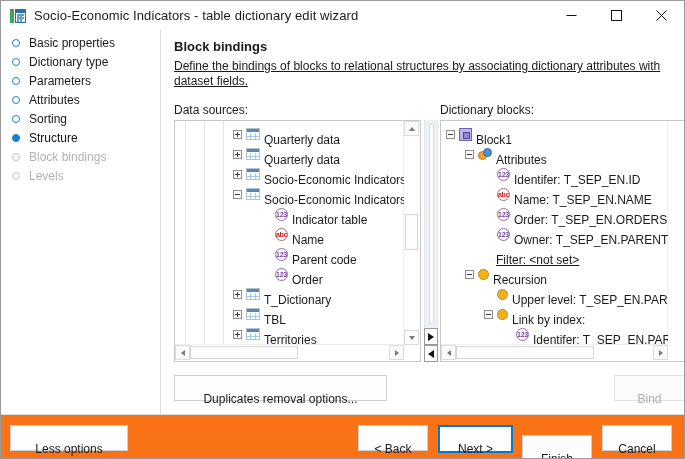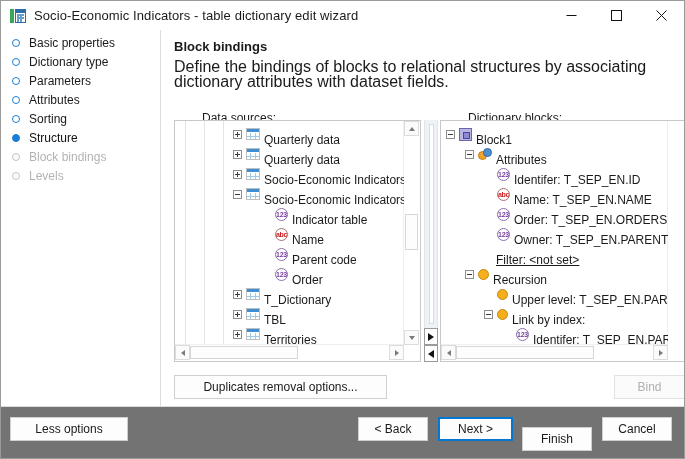--- a/index.html
+++ b/index.html
@@ -144,38 +144,38 @@
     box-sizing: border-box;
     padding: 9px 14px 0 12px;
   }
   .page-title {
     font-size: 13px;
     font-weight: bold;
     color: #1a1a1a;
     margin: 0 0 5px 0;
   }
   .page-desc {
-    font-size: 16px;
+    font-size: 12px;
     color: #1a1a1a;
     line-height: 15px;
     margin: 0;
     max-width: 500px;
+    text-decoration: underline;
   }
 
   .panels-labels {
     position: relative;
     height: 17px;
     margin-top: 14px;
   }
   .panel-label {
     position: absolute;
     font-size: 12px;
     color: #1a1a1a;
-    top: 8px;
-    margin-left: 28px;
+    top: 0;
   }
   .panel-label.left  { left: 0; }
   .panel-label.right { left: 266px; }
 
   .panels {
     position: relative;
     height: 242px;
   }
 
   
@@ -444,21 +444,21 @@
     margin-top: 13px;
     height: 24px;
   }
   .btn {
     font-family: "Liberation Sans", sans-serif;
     font-size: 12px;
     color: #1a1a1a;
     background: #fdfdfd;
     border: 1px solid #cfcfcf;
     box-sizing: border-box;
-    padding: 0;
+    padding: 12px;
     height: 24px;
     line-height: 22px;
     text-align: center;
     white-space: nowrap;
   }
   .btn:disabled, .btn.disabled {
     color: #b0b0b0;
     background: #fbfbfb;
     border-color: #e2e2e2;
   }
@@ -466,22 +466,22 @@
     border: 2px solid #0078d4;
     line-height: 20px;
   }
   #dup-btn  { position: absolute; left: 0;   top: 0; width: 213px; }
   #bind-btn { position: absolute; left: 440px; top: 0; width: 71px; }
 
   
   .footer {
     position: absolute;
     left: 0; right: 0; bottom: 0;
-    height: 52px;
-    background: #737373;
+    height: 44px;
+    background: #f97316;
     border-top: 1px solid #dcdcdc;
     box-sizing: border-box;
   }
   #less-btn   { position: absolute; left: 9px;   top: 10px; width: 118px; }
   #back-btn   { position: absolute; left: 357px; top: 10px; width: 70px; }
   #next-btn   { position: absolute; left: 437px; top: 10px; width: 75px; }
   #finish-btn { position: absolute; left: 521px; top: 20px; width: 70px; }
   #cancel-btn { position: absolute; left: 601px; top: 10px; width: 70px; }
 </style>
 </head>

